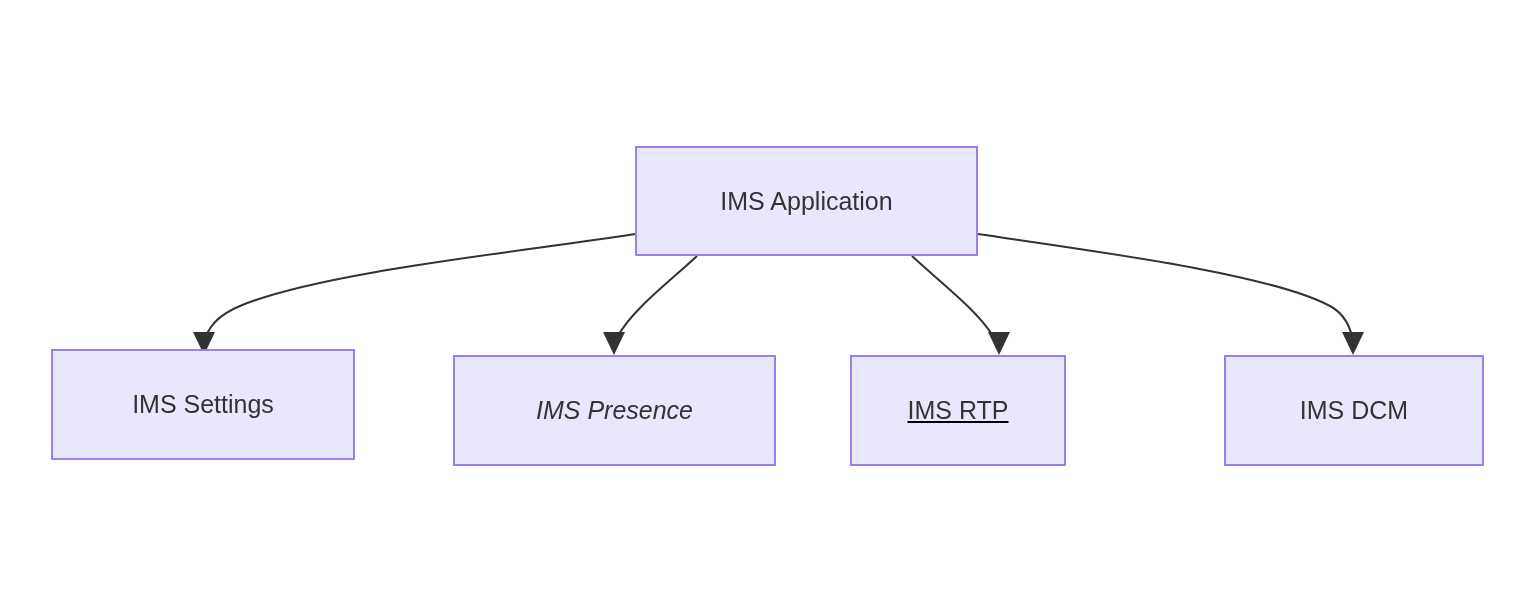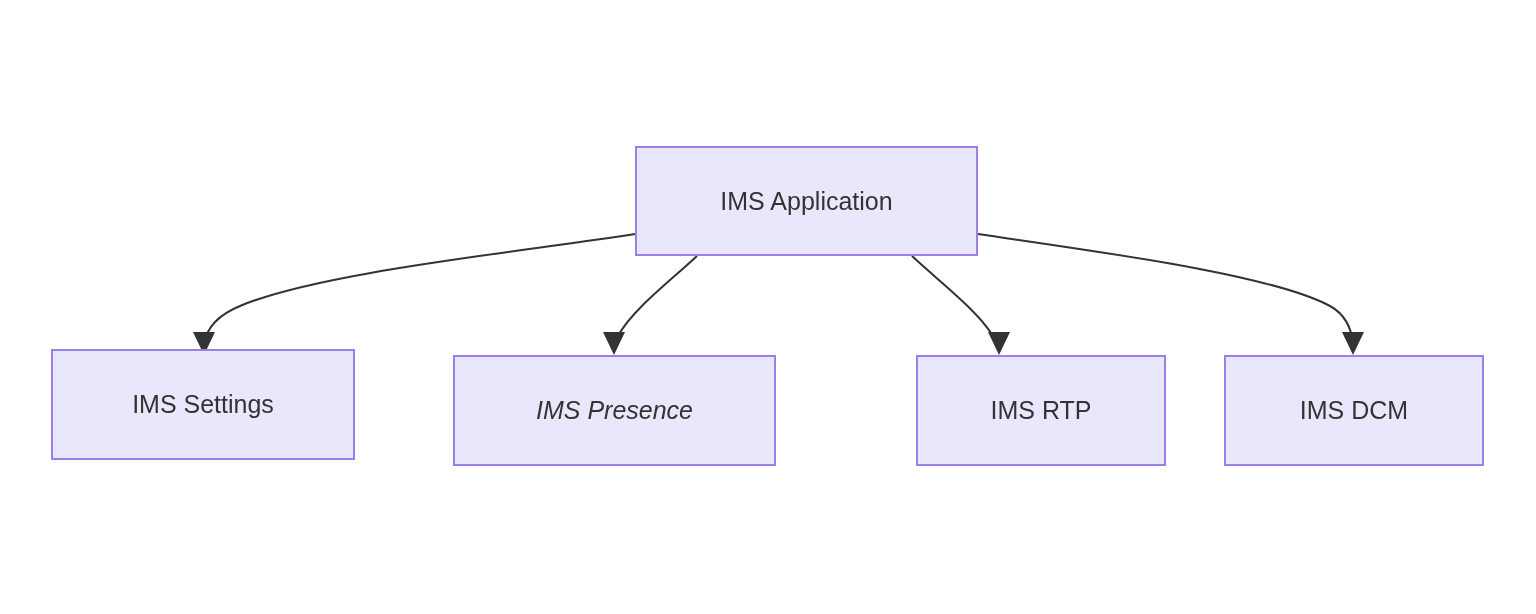--- a/index.html
+++ b/index.html
@@ -86,21 +86,21 @@
   </div>
 
   <div class="node" style="left:51px; top:349px; width:304px; height:111px;">
     <span class="node-label">IMS Settings</span>
   </div>
 
   <div class="node" style="left:453px; top:355px; width:323px; height:111px;font-style:italic;">
     <span class="node-label">IMS Presence</span>
   </div>
 
-  <div class="node" style="left:916px; top:355px; width:250px; height:111px;">
+  <div class="node" style="left:850px; top:355px; width:216px; height:111px;text-decoration:underline;">
     <span class="node-label">IMS RTP</span>
   </div>
 
   <div class="node" style="left:1224px; top:355px; width:260px; height:111px;">
     <span class="node-label">IMS DCM</span>
   </div>
 
 </div>
 
 </body></html>

